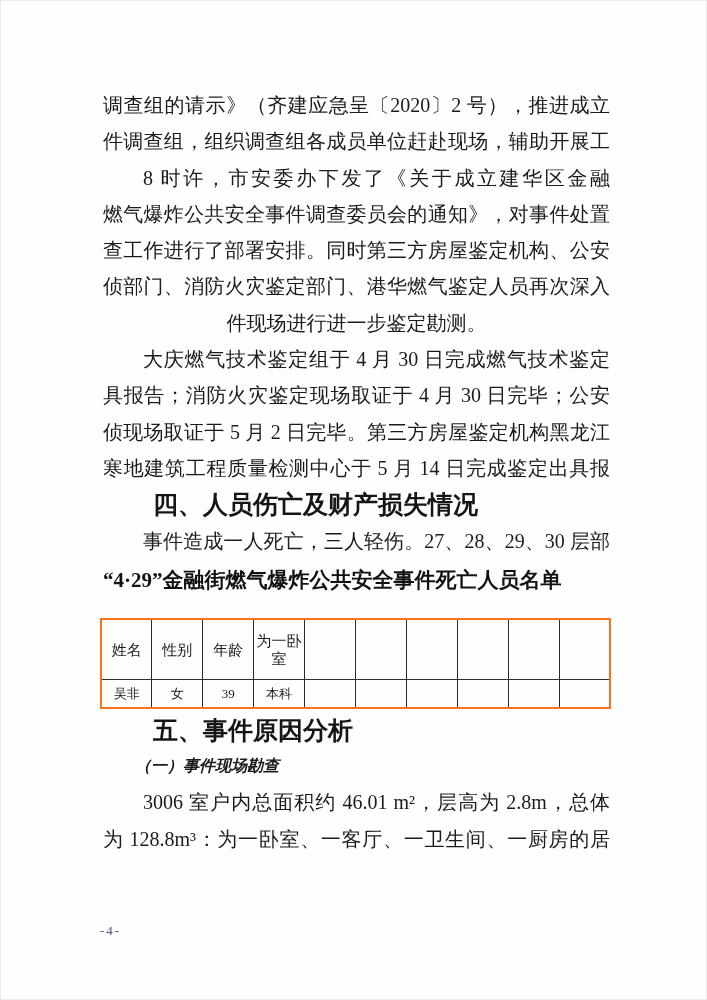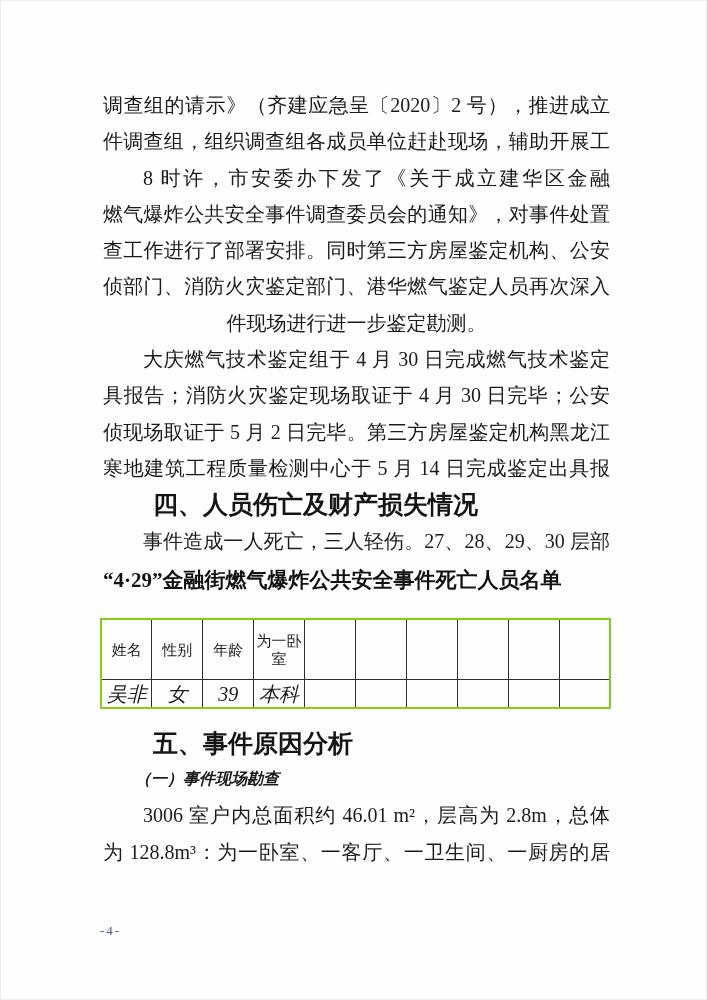--- a/index.html
+++ b/index.html
@@ -48,32 +48,32 @@
     line-height:42px; height:42px;
     text-align:left;
     color:#111;
   }
   .cas-table {
     border-collapse:collapse;
     table-layout:fixed;
     width:511px;
     margin-left:-3px;
     margin-top:17px;
-    border:2px solid #84cc16;
+    border:2px solid #f97316;
   }
   .cas-table td {
     border:1.5px solid #2e2e2e;
     text-align:center;
     vertical-align:middle;
     padding:0;
     color:#1b1b1b;
   }
   .cas-table tr.hdr td { height:61px; font-size:15px; line-height:18px; }
-  .cas-table tr.dat td { height:28px; font-size:20px; line-height:20px;font-style:italic; }
-  .sec5 { margin-top:16px; }
+  .cas-table tr.dat td { height:28px; font-size:13px; line-height:20px; }
+  .sec5 { margin-top:3px; }
   .page-number {
     position:absolute;
     left:100px; top:923px;
     font-size:13px;
     letter-spacing:2px;
     color:#4b5872;
   }
 </style>
 </head>
 <body>

